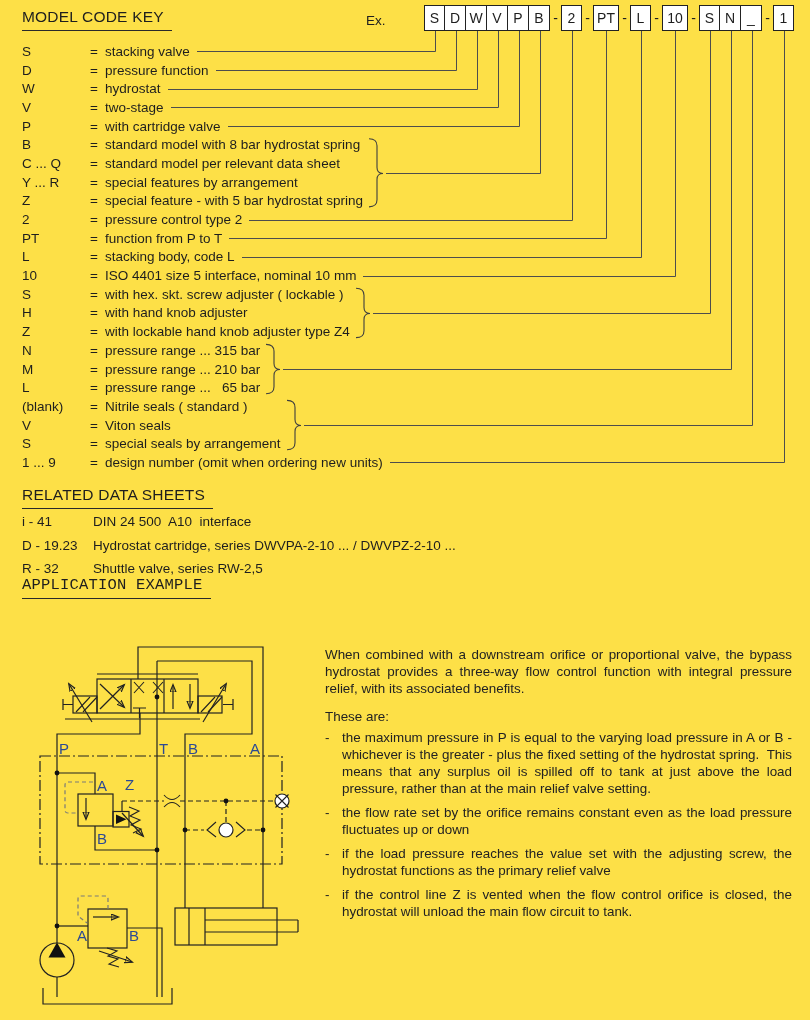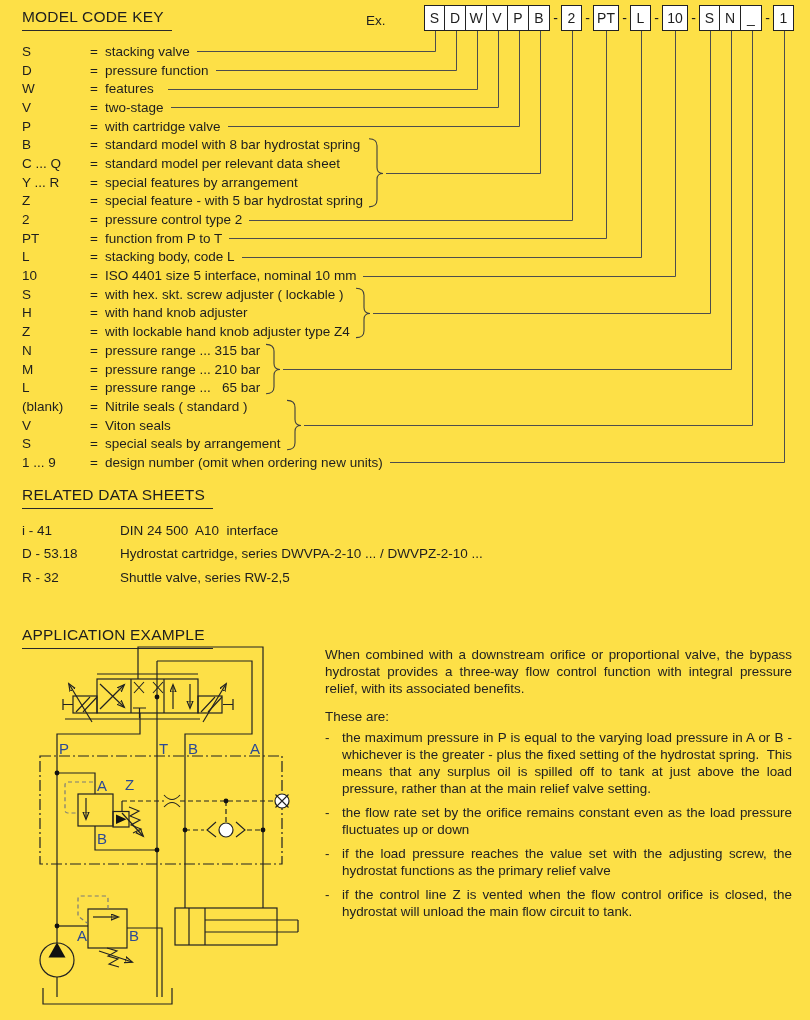--- a/index.html
+++ b/index.html
@@ -15,24 +15,24 @@
             justify-content:center;font-size:14px;background:#fff;}
   .code-box + .code-box{border-left:none;}
   .box-dash{width:11px;text-align:center;line-height:26px;font-size:14px;}
   #mck-list{position:absolute;left:22px;top:42px;}
   .key-row{height:18.7px;display:flex;align-items:center;font-size:13.5px;}
   .kcode{width:68px;white-space:pre;}
   .keq{width:15px;}
   .kdesc{white-space:pre;}
   #related-title{left:22px;top:486px;}
   #related-rows{position:absolute;left:22px;top:514px;}
-  .rel-row{height:23.5px;display:flex;align-items:flex-end;font-size:13.5px;gap:27px;}
+  .rel-row{height:23.5px;display:flex;align-items:flex-start;font-size:13.5px;}
   .rel-code{width:71px;white-space:pre;}
   .rel-desc{white-space:pre;}
-  #app-title{left:22px;top:626px;}
+  #app-title{left:22px;top:576px;font-family:Liberation Mono, monospace;}
   #app-text{position:absolute;left:325px;top:646px;width:467px;font-size:13.4px;line-height:17px;
             text-align:justify;color:#222;}
   #app-text p{margin:0 0 11px 0;}
   #app-text p.tight{margin-bottom:4px;}
   .bullet{display:flex;margin-bottom:7px;}
   .bdash{width:17px;flex:none;}
   .btext{flex:1;text-align:justify;}
   #overlay{position:absolute;left:0;top:0;width:810px;height:1020px;pointer-events:none;}
   #overlay .conn{stroke:#4d4d4d;stroke-width:1;fill:none;}
   #overlay .brace{stroke:#3f3f3f;stroke-width:1.1;fill:none;}
@@ -98,21 +98,21 @@
         <span class="kdesc">stacking valve</span>
       </div>
       <div class="key-row">
         <span class="kcode">D</span>
         <span class="keq">=</span>
         <span class="kdesc">pressure function</span>
       </div>
       <div class="key-row">
         <span class="kcode">W</span>
         <span class="keq">=</span>
-        <span class="kdesc">features</span>
+        <span class="kdesc">hydrostat</span>
       </div>
       <div class="key-row">
         <span class="kcode">V</span>
         <span class="keq">=</span>
         <span class="kdesc">two-stage</span>
       </div>
       <div class="key-row">
         <span class="kcode">P</span>
         <span class="keq">=</span>
         <span class="kdesc">with cartridge valve</span>
@@ -209,21 +209,21 @@
       </div>
     </div>
 
   <h2 class="uhead" id="related-title">RELATED DATA SHEETS</h2>
   <div id="related-rows">
       <div class="rel-row">
         <span class="rel-code">i - 41</span>
         <span class="rel-desc">DIN 24 500  A10  interface</span>
       </div>
       <div class="rel-row">
-        <span class="rel-code">D - 53.18</span>
+        <span class="rel-code">D - 19.23</span>
         <span class="rel-desc">Hydrostat cartridge, series DWVPA-2-10 ... / DWVPZ-2-10 ...</span>
       </div>
       <div class="rel-row">
         <span class="rel-code">R - 32</span>
         <span class="rel-desc">Shuttle valve, series RW-2,5</span>
       </div>
     </div>
 
   <h2 class="uhead" id="app-title">APPLICATION EXAMPLE</h2>
   <div id="app-text">

